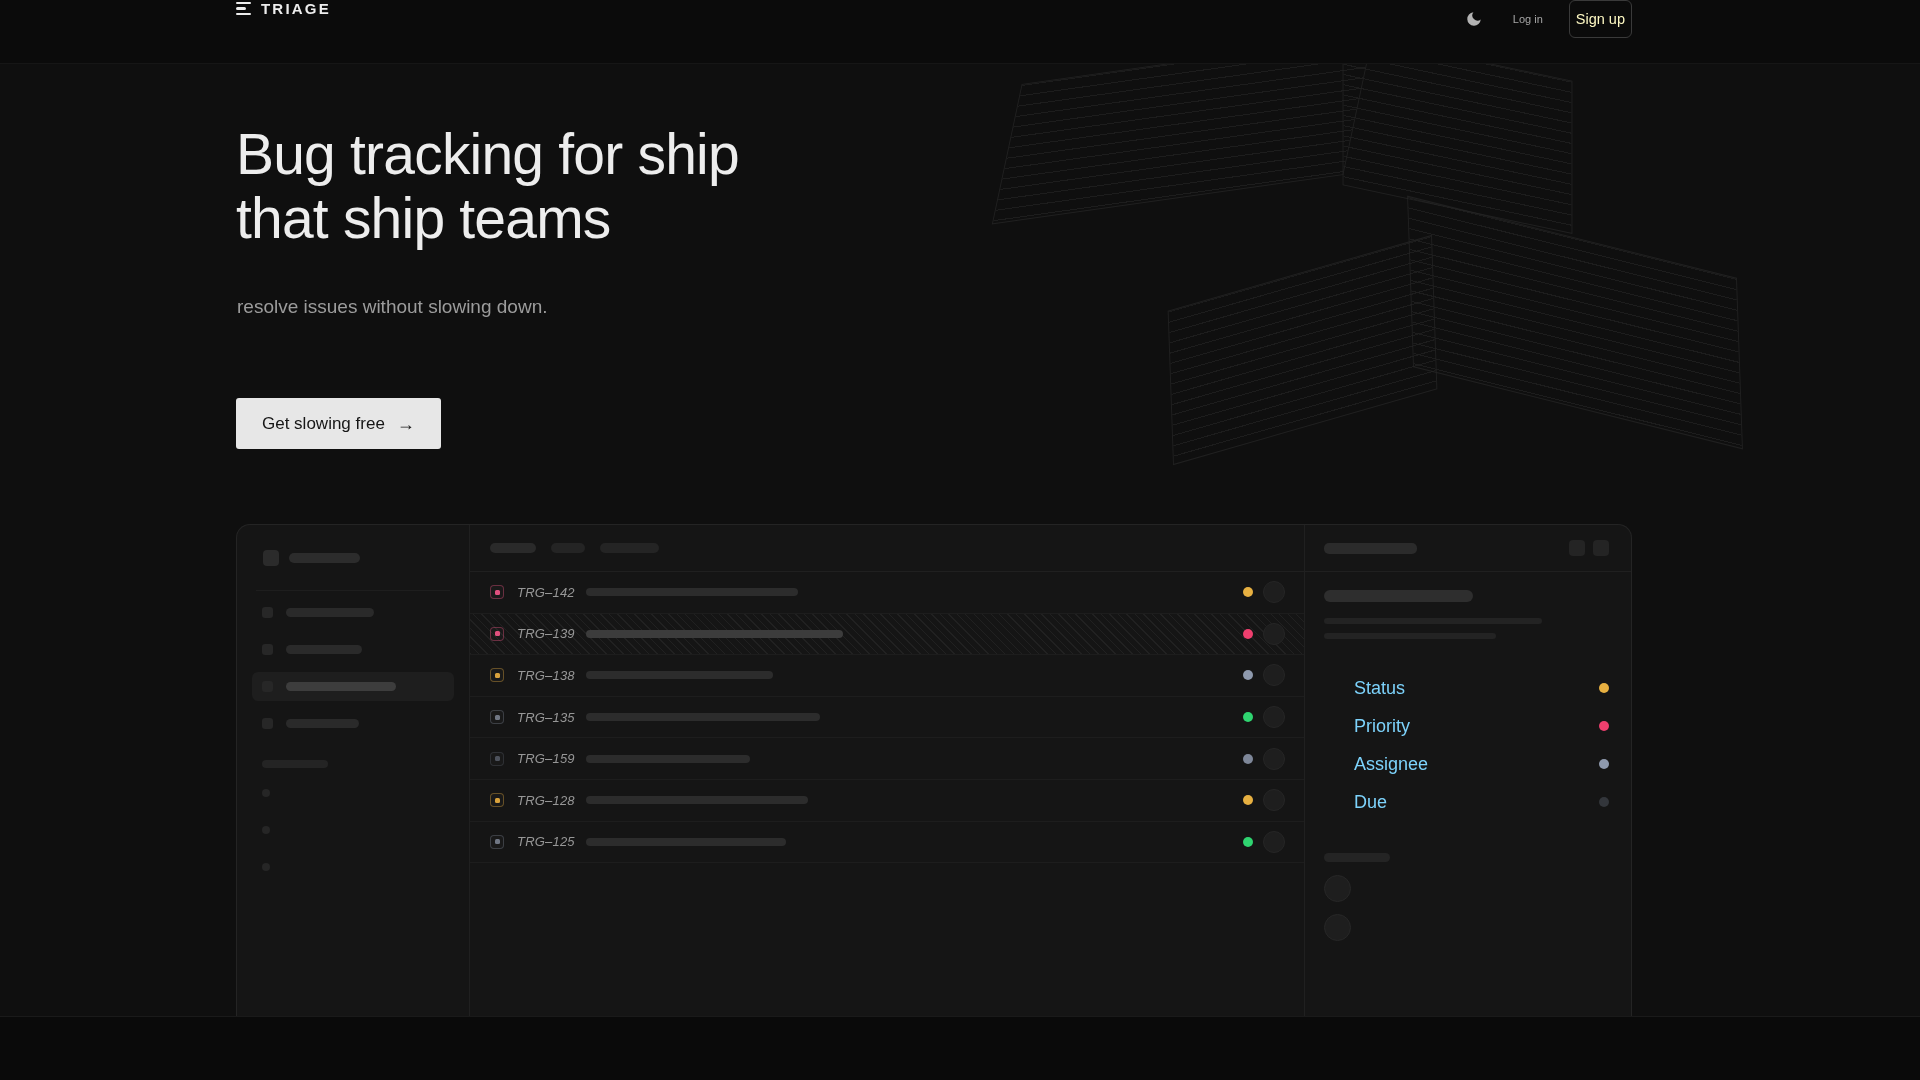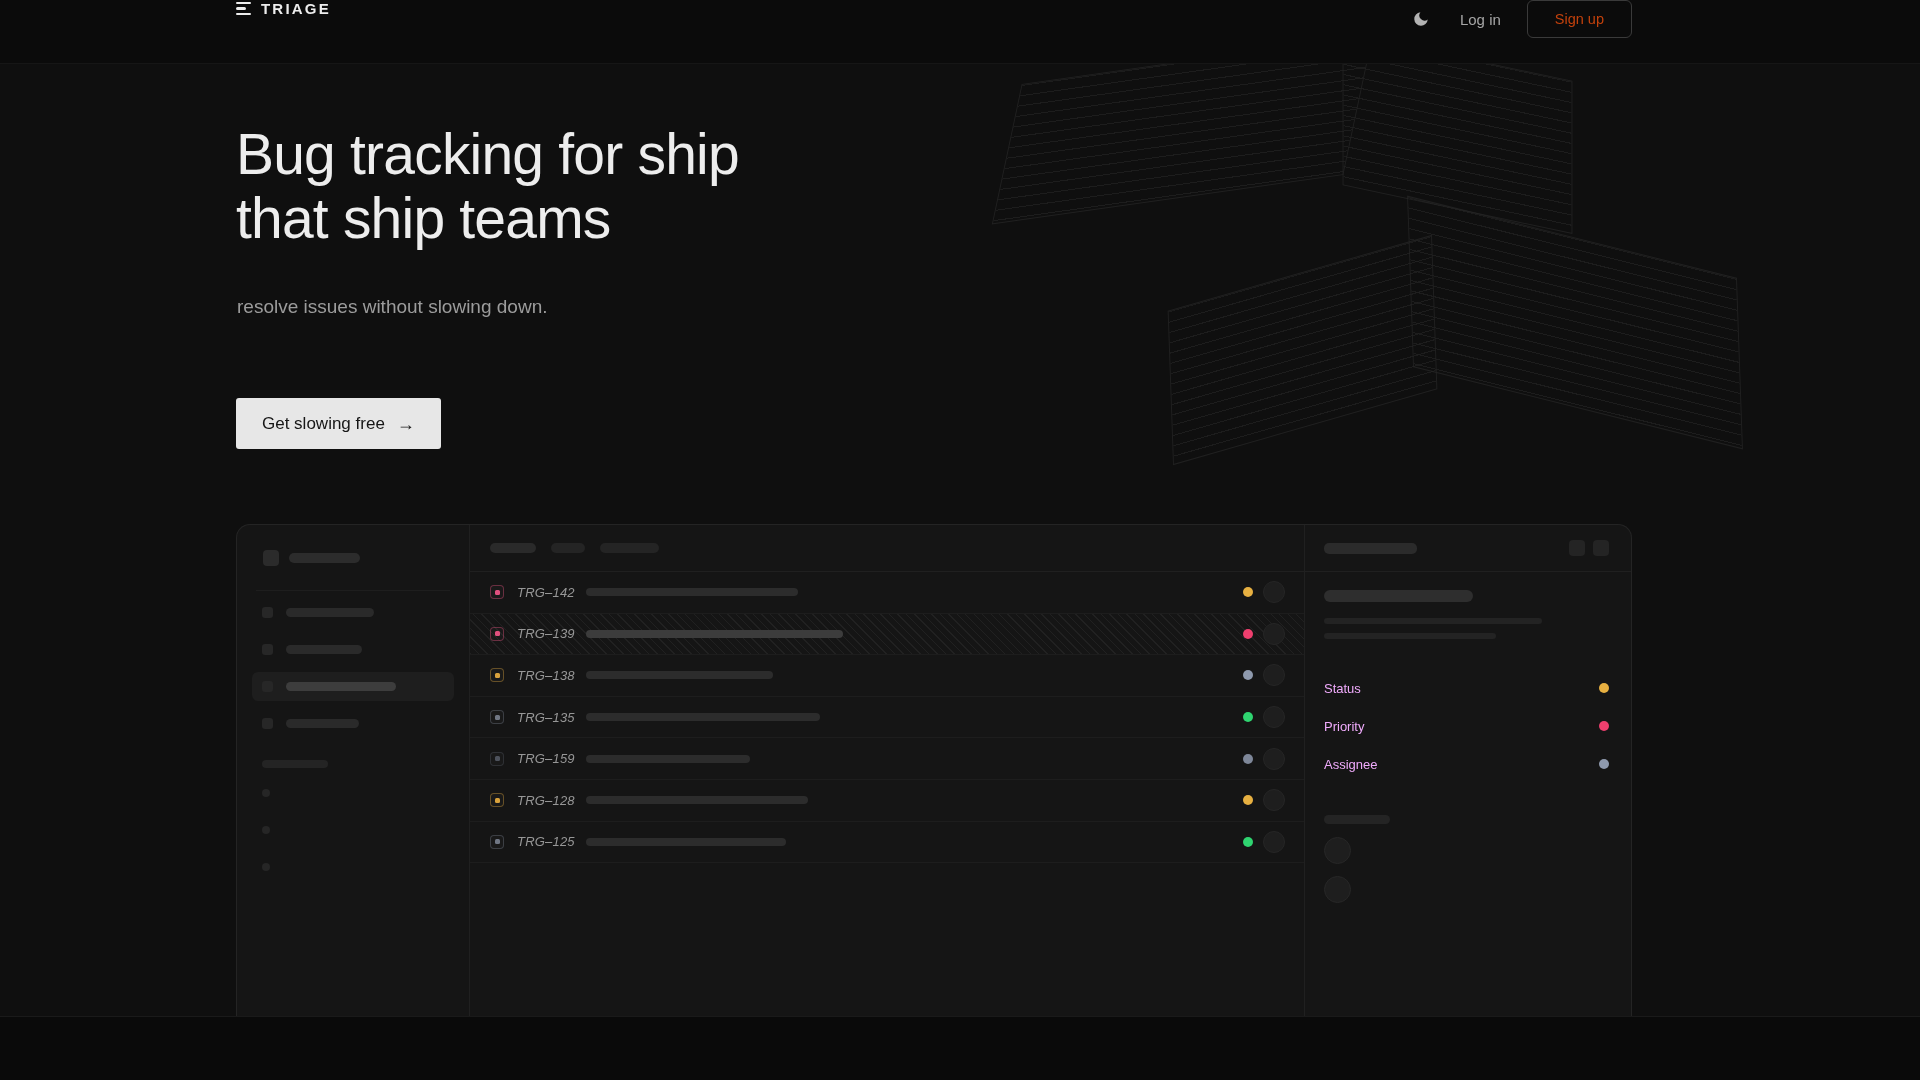--- a/index.html
+++ b/index.html
@@ -23,23 +23,23 @@
                display:flex; align-items:flex-start; justify-content:space-between; }
   .brand { display:flex; align-items:center; gap:10px; color:#ededed; font-weight:700;
            font-size:15px; letter-spacing:2.2px; cursor:pointer; }
   .brand-icon { display:flex; flex-direction:column; gap:3px; }
   .brand-icon i { display:block; height:2.5px; border-radius:1.5px; background:#ededed; }
   .brand-icon i:nth-child(1){ width:15px; }
   .brand-icon i:nth-child(2){ width:10px; }
   .brand-icon i:nth-child(3){ width:15px; }
   .nav-right { display:flex; align-items:center; gap:26px; }
   .theme-toggle { background:none; border:none; padding:4px; cursor:pointer; display:flex; align-items:center; }
-  .login { color:#a6a6a6; font-size:15px; cursor:pointer; text-decoration:none; }
-  .signup { height:38px; padding:0 27px; background:transparent; border:1px solid #3a3a3a;
-            border-radius:6px; color:#c2410c; font-size:14.5px; cursor:pointer;
+  .login { color:#a6a6a6; font-size:11px; cursor:pointer; text-decoration:none; }
+  .signup { height:38px; padding:0 6px; background:transparent; border:1px solid #3a3a3a;
+            border-radius:6px; color:#fef9c3; font-size:14.5px; cursor:pointer;
             font-family:"Liberation Sans", sans-serif; }
 
   
   .hero-title { position:absolute; left:236px; top:122px; z-index:2; font-size:57px; line-height:64px;
                 font-weight:500; letter-spacing:-0.8px; color:#ededed; }
   .hero-title span { display:block; }
   .hero-sub { position:absolute; left:237px; top:292px; z-index:2; font-size:19px; line-height:30px;
               color:#9c9c9c; font-weight:400; }
   .hero-sub span { display:block; }
   .cta { position:absolute; left:236px; top:398px; z-index:2; height:51px; padding:0 26px;
@@ -98,21 +98,21 @@
   .pvd-title { width:93px; height:11px; border-radius:5px; background:#2b2b2b; }
   .pvd-head-sp { flex:1; }
   .pvd-sq { width:16px; height:16px; border-radius:4px; background:#242424; margin-left:8px; }
   .pvd-body { padding:0 22px 0 19px; }
   .pvd-bigbar { margin-top:18px; width:149px; height:12px; border-radius:6px; background:#2e2e2e; }
   .pvd-line { height:6px; border-radius:3px; background:#232323; }
   .pvd-line.l1 { margin-top:16px; width:218px; }
   .pvd-line.l2 { margin-top:9px;  width:172px; }
   .df-list { margin-top:30px; }
   .df-row { height:38px; display:flex; align-items:center; justify-content:space-between; }
-  .df-label { font-size:13px; color:#f0abfc; }
+  .df-label { font-size:18px; color:#7dd3fc;margin-left:30px; }
   .df-dot { width:10px; height:10px; border-radius:50%; }
   .pvd-smallbar { margin-top:32px; width:66px; height:9px; border-radius:4.5px; background:#242424; }
   .pvd-av { width:27px; height:27px; border-radius:50%; background:#1e1e1e; border:1px solid #272727; }
   .pvd-av.a1 { margin-top:13px; }
   .pvd-av.a2 { margin-top:12px; }
 
   
   .footer { position:absolute; left:0; top:1016px; width:100%; height:64px; background:#0a0a0a;
             border-top:1px solid #1a1a1a; z-index:4; }
 </style>
@@ -295,20 +295,24 @@
               <span class="df-dot" style="background:#e7b041"></span>
             </div>
             <div class="df-row">
               <span class="df-label">Priority</span>
               <span class="df-dot" style="background:#ee3f6e"></span>
             </div>
             <div class="df-row">
               <span class="df-label">Assignee</span>
               <span class="df-dot" style="background:#8e99ad"></span>
             </div>
+            <div class="df-row">
+              <span class="df-label">Due</span>
+              <span class="df-dot" style="background:#33363b"></span>
+            </div>
           </div>
         <div class="pvd-smallbar"></div>
         <div class="pvd-av a1"></div>
         <div class="pvd-av a2"></div>
       </div>
     </div>
 
   </section>
 
   <footer class="footer"></footer>

